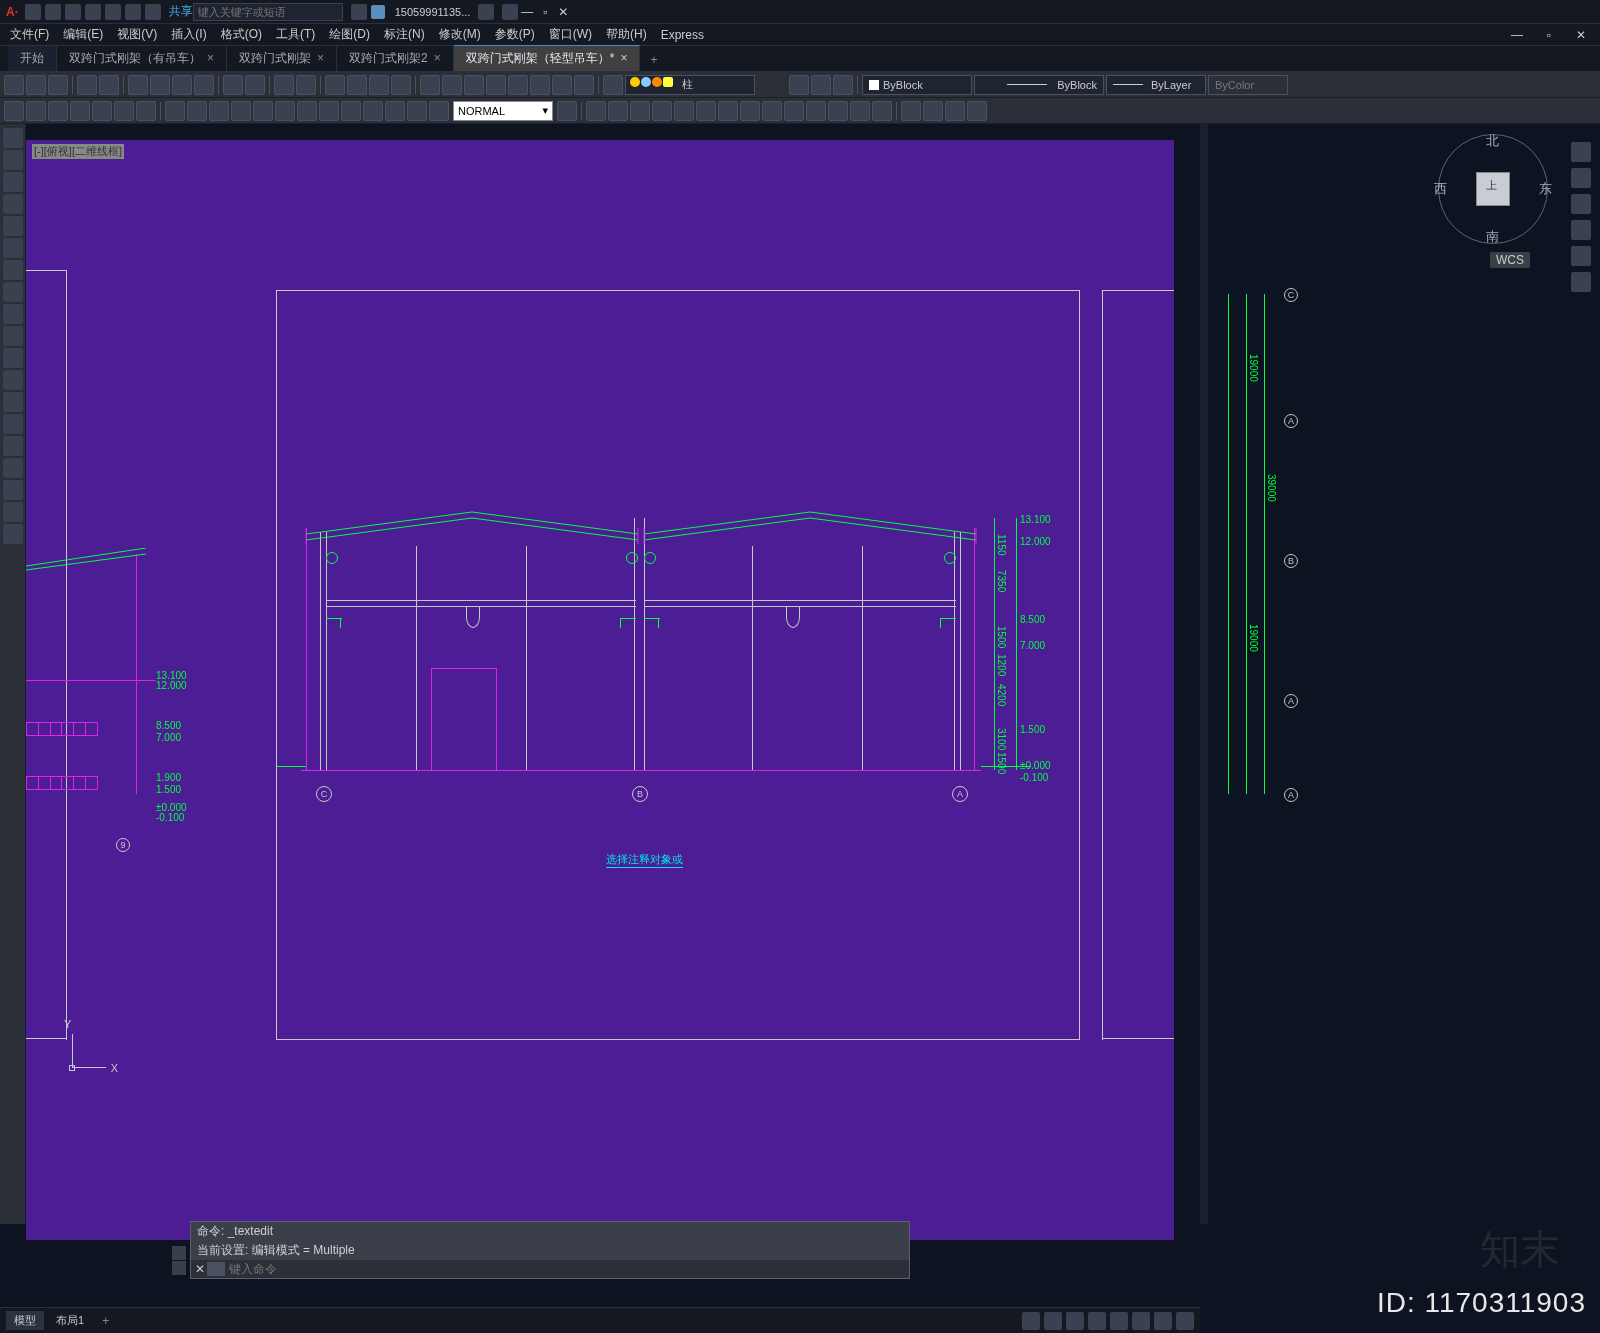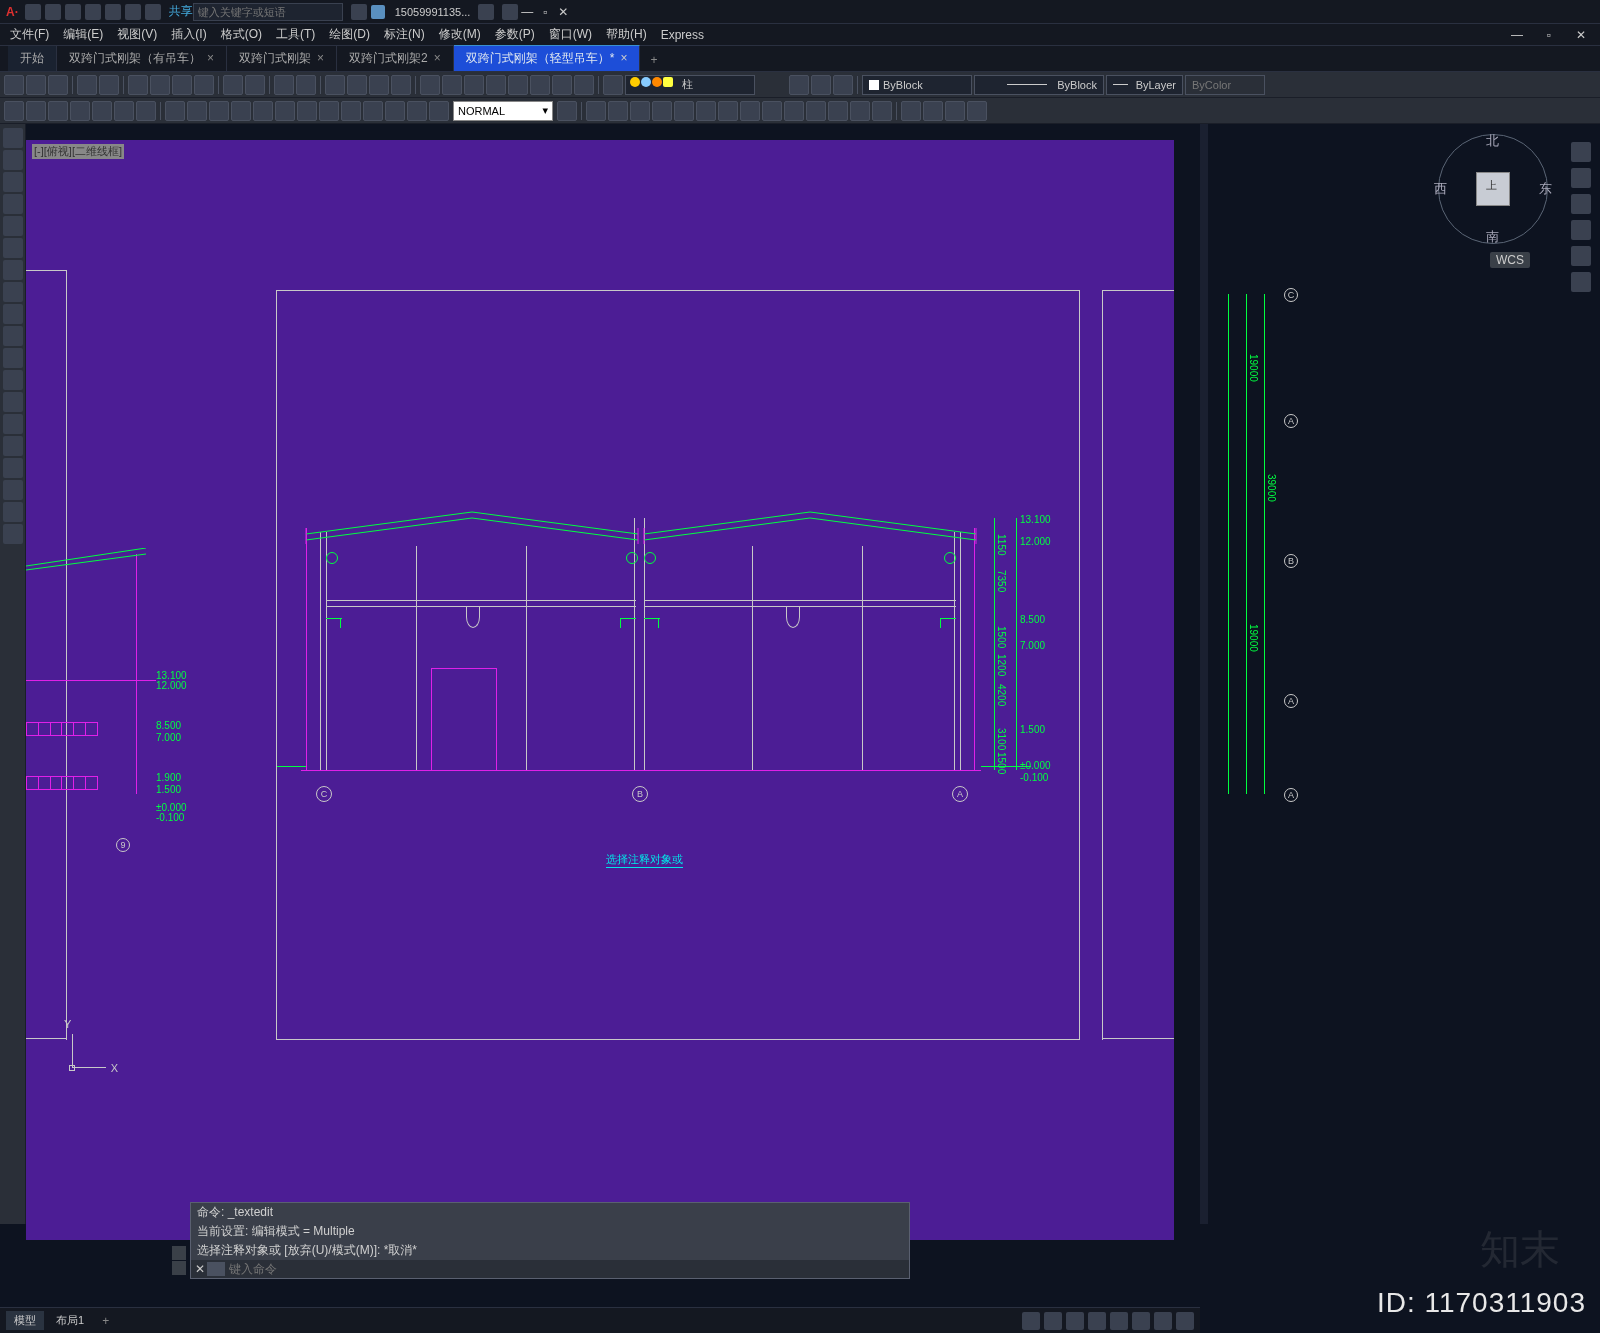--- a/index.html
+++ b/index.html
@@ -12,21 +12,21 @@
 #title-text{flex:1;text-align:center;color:#bbb}
 #search-box{width:150px;height:18px;background:#1e2430;border:1px solid #3a4150;color:#888;font-size:11px;padding:0 4px}
 #user{color:#ccc;margin:0 8px;font-size:11px}
 .win-btn{width:18px;text-align:center;color:#ccc}
 
 #menu-bar{height:22px;background:#141821;display:flex;align-items:center;gap:14px;padding:0 10px;border-bottom:1px solid #2a3040;font-size:12px}
 .menu-item{color:#ccc}
 
 #file-tabs{height:26px;background:#141821;display:flex;align-items:flex-end;padding-left:8px;border-bottom:1px solid #2a3040}
 .ftab{padding:4px 12px;color:#aaa;border-right:1px solid #2a3040;font-size:12px;position:relative}
-.ftab.active{background:#1d4ed8;color:#e0e8f0;border-top:1px solid #3a90d0}
+.ftab.active{background:#404040;color:#e0e8f0;border-top:1px solid #3a90d0}
 .ftab .x{margin-left:6px;color:#888}
 .ftab.active .x{color:#ccc}
 .ftab-add{padding:4px 10px;color:#888}
 
 .toolbar{height:26px;background:#2a2f38;display:flex;align-items:center;gap:2px;padding:0 4px;border-bottom:1px solid #1a1e28}
 .tb-i{width:20px;height:20px;background:#3a4150;border:1px solid #4a5160;border-radius:2px}
 .tb-sep{width:1px;height:18px;background:#4a5160;margin:0 2px}
 .layer-dd{width:130px;height:20px;background:#1e2430;border:1px solid #4a5160;display:flex;align-items:center;padding:0 4px;font-size:11px}
 .layer-bulbs{width:48px;height:16px;display:flex;gap:1px;margin-right:4px}
 .bulb{width:10px;height:10px;border-radius:50%}
@@ -180,21 +180,21 @@
     <span class="tb-i"></span>
   <span class="tb-sep"></span>
   <div class="white-dd" style="width:110px">
     <span style="width:10px;height:10px;background:#fff;margin-right:4px"></span>
     <span>ByBlock</span>
   </div>
   <div class="white-dd" style="width:130px;justify-content:flex-end">
     <span style="width:40px;height:1px;background:#ccc;margin-right:10px"></span>
     <span>ByBlock</span>
   </div>
-  <div class="white-dd" style="width:77px;justify-content:center">
+  <div class="white-dd" style="width:100px;justify-content:flex-start">
     <span style="width:30px;height:1px;background:#ccc;margin-right:8px"></span>
     <span>ByLayer</span>
   </div>
   <div class="white-dd" style="width:80px;background:#2a2f38;color:#777">
     <span>ByColor</span>
   </div>
 </div>
 
 <div class="toolbar">
   <span class="tb-i"></span>
@@ -457,21 +457,20 @@
       </div>
     <span class="dim" style="left:20px;top:60px;writing-mode:vertical-rl">19000</span>
     <span class="dim" style="left:38px;top:180px;writing-mode:vertical-rl">39000</span>
     <span class="dim" style="left:20px;top:330px;writing-mode:vertical-rl">19000</span>
   </div>
 </div>
 
 <div id="cmd-area">
   <div class="cmd-line">命令: _textedit</div>
   <div class="cmd-line">当前设置: 编辑模式 = Multiple</div>
-  <div class="cmd-line">选择注释对象或 [放弃(U)/模式(M)]: *取消*</div>
   <div id="cmd-input">
     <span style="color:#ccc;margin-right:2px">✕</span>
     <span class="prompt"></span>
     <input placeholder="键入命令" style="">
   </div>
 </div>
 
 <div style="position:absolute;bottom:58px;left:172px;display:flex;flex-direction:column;gap:0">
   <span style="width:14px;height:14px;background:#3a4048;display:block;margin-bottom:1px"></span>
   <span style="width:14px;height:14px;background:#3a4048;display:block"></span>

